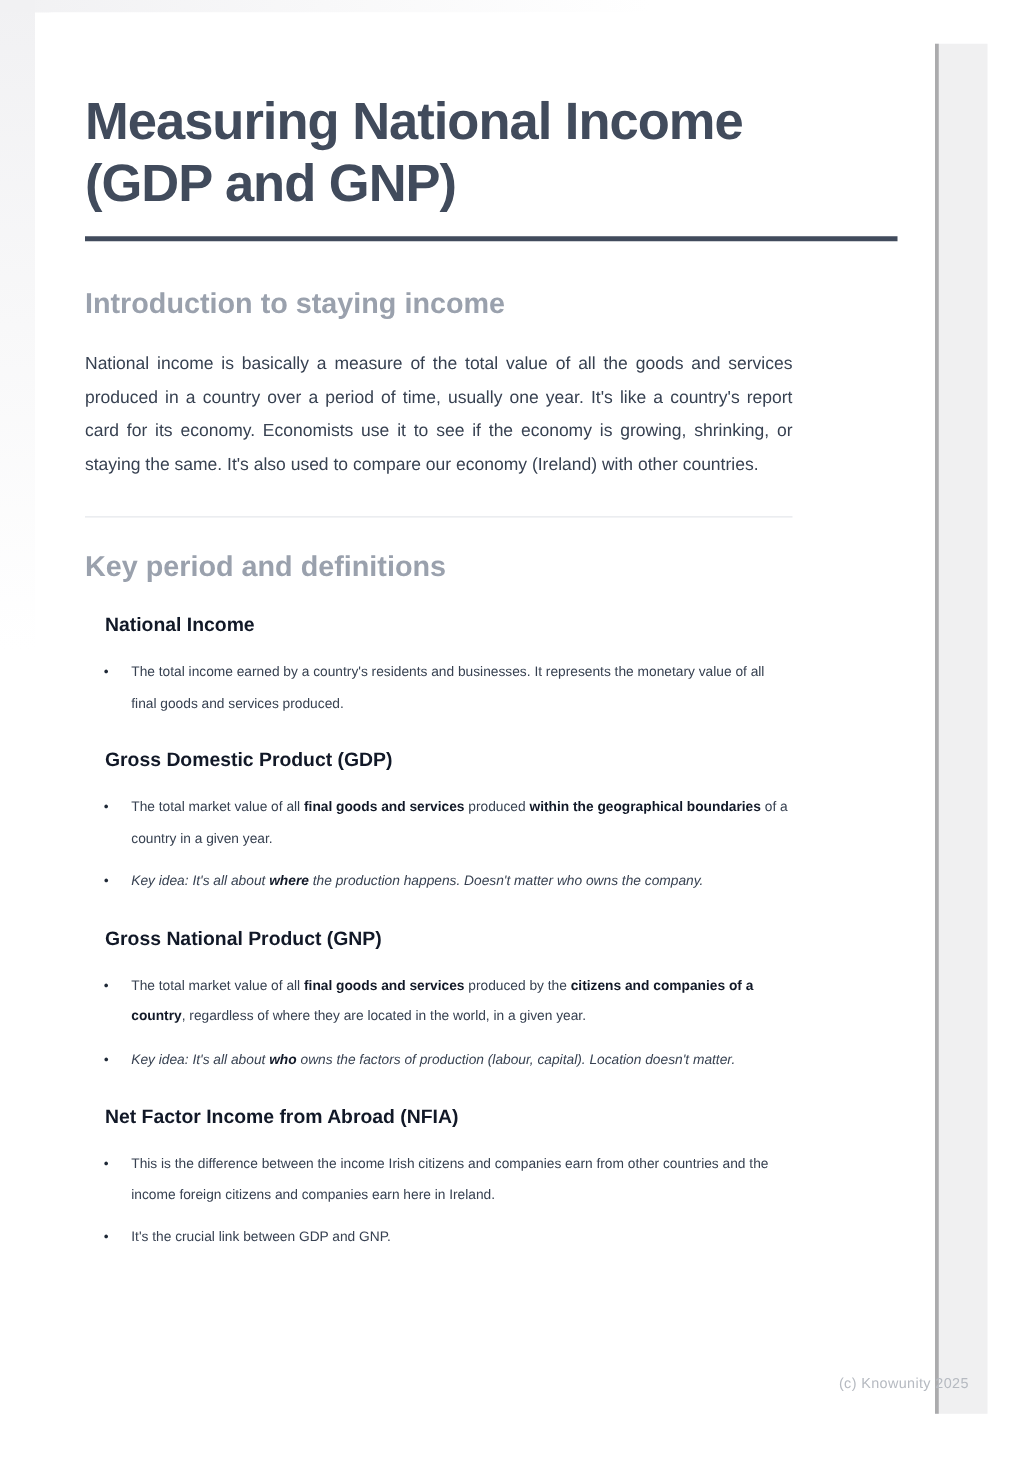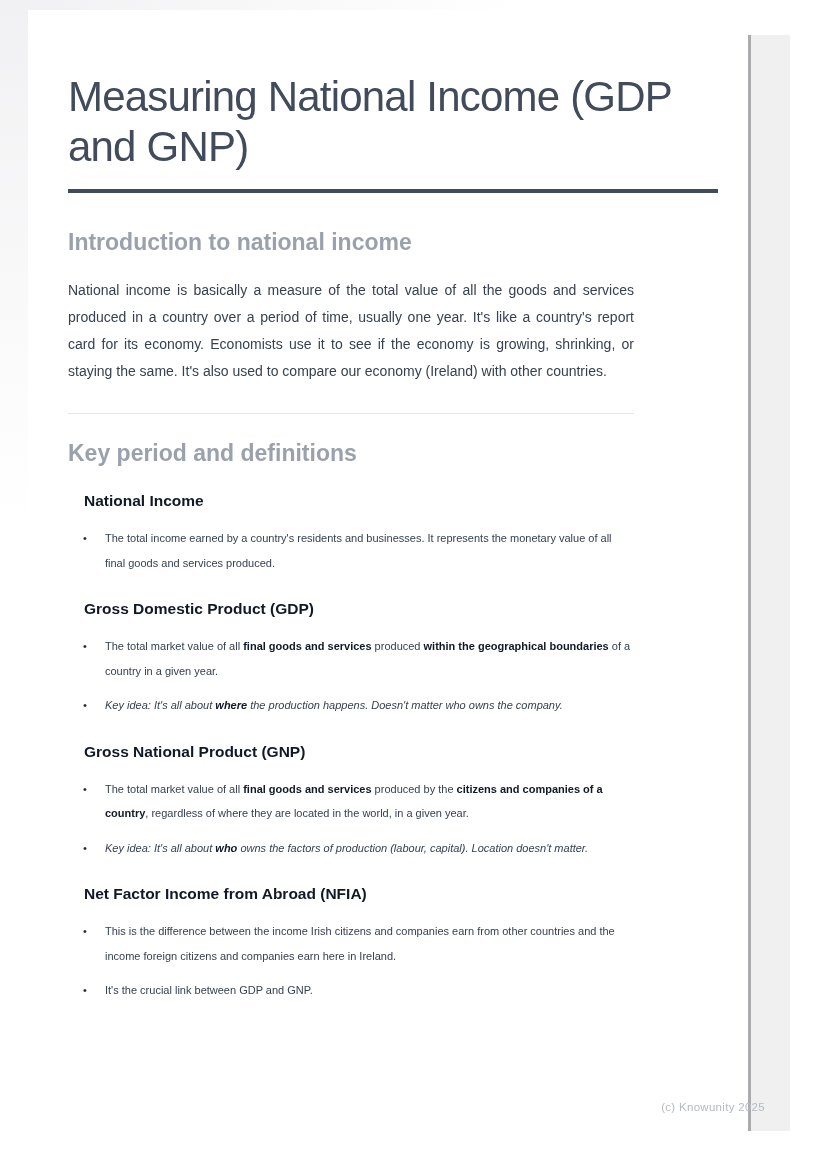--- a/index.html
+++ b/index.html
@@ -24,21 +24,21 @@
 
   .page {
     position: absolute; left: 28px; top: 10px; right: 0; bottom: 0;
     background: #ffffff; border-top-left-radius: 14px; z-index: 1;
   }
 
   .doc { padding: 62px 0 0 40px; }
 
   h1.title {
     margin: 0; width: 620px;
-    font-size: 42px; line-height: 50px; font-weight: 400;
+    font-size: 42px; line-height: 50px; font-weight: 700;
     letter-spacing: -0.8px; color: #414b5c;
   }
   .title-rule { margin-top: 17px; width: 650px; height: 4px; background: #414b5c; }
 
   h2.section {
     margin: 35px 0 0; font-size: 23px; line-height: 28px;
     font-weight: 700; color: #9aa1ad;
   }
   h2.section.second { margin-top: 25px; }
 
@@ -65,37 +65,37 @@
   #terms li::before { content: "\2022"; position: absolute; left: 15px; top: 0; color: #1f2937; }
   #terms li.em { font-style: italic; }
   #terms strong { font-weight: 700; color: #111827; }
 
   .edge-strip {
     position: absolute; left: 748px; top: 35px; width: 39px; height: 1096px;
     background: #f0f0f1; border-left: 3px solid #ababad; z-index: 5;
   }
 
   .watermark {
-    position: absolute; top: 1101px; right: 63px; z-index: 6;
+    position: absolute; top: 1101px; right: 53px; z-index: 6;
     font-size: 11.5px; letter-spacing: 0.3px; color: #b6bac1;
   }
 </style>
 </head>
 <body>
 
 <div class="viewport">
   <div class="shade-top"></div>
   <div class="shade-left"></div>
 
   <div class="page">
     <div class="doc">
       <h1 class="title">Measuring National Income (GDP and GNP)</h1>
       <div class="title-rule"></div>
 
-      <h2 class="section">Introduction to national income</h2>
+      <h2 class="section">Introduction to staying income</h2>
       <p class="intro">National income is basically a measure of the total value of all the goods and services produced in a country over a period of time, usually one year. It's like a country's report card for its economy. Economists use it to see if the economy is growing, shrinking, or staying the same. It's also used to compare our economy (Ireland) with other countries.</p>
 
       <hr class="sec">
 
       <h2 class="section second">Key period and definitions</h2>
 
       <div id="terms">
           <h3>National Income</h3>
           <ul>
             <li><span>The total income earned by a country's residents and businesses. It represents the monetary value of all final goods and services produced.</span></li>

